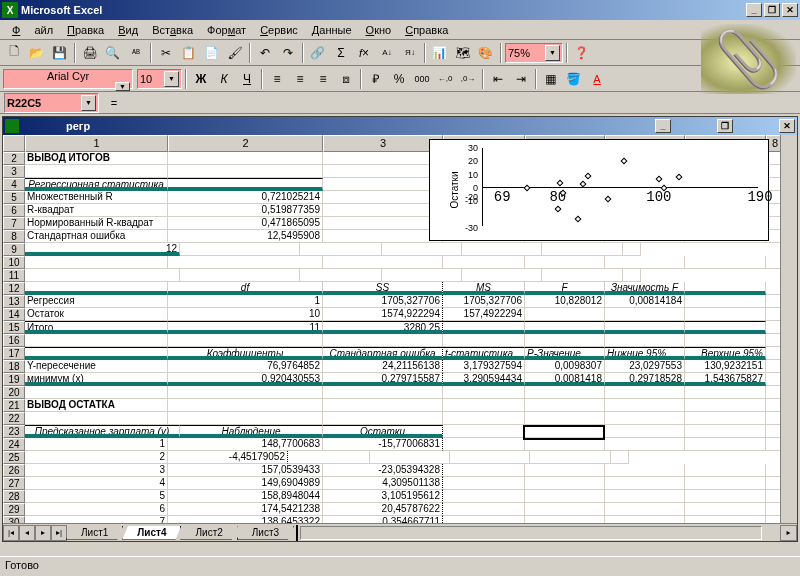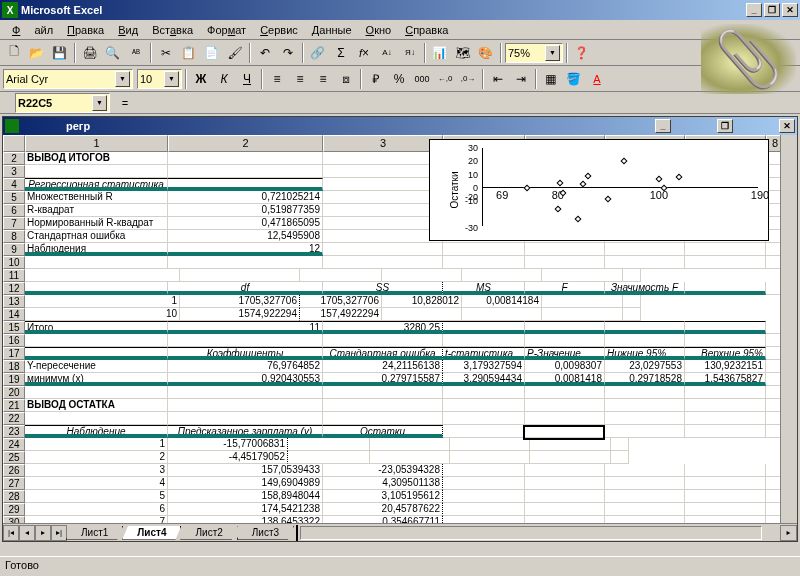--- a/index.html
+++ b/index.html
@@ -7,24 +7,24 @@
 .titlebar{background:linear-gradient(to right,#0a246a,#a6caf0);height:20px;display:flex;align-items:center;padding:0 2px;color:#fff;font-weight:bold;}
 .titlebar .icon{width:16px;height:16px;background:#0f7b0f;margin-right:3px;display:inline-flex;align-items:center;justify-content:center;font-size:10px;color:#fff;}
 .titlebar .title{flex:1;}
 .winbtn{width:16px;height:14px;background:#d4d0c8;border:1px solid;border-color:#fff #404040 #404040 #fff;margin-left:2px;display:flex;align-items:center;justify-content:center;font-size:9px;color:#000;cursor:pointer;}
 .menubar{background:#d4d0c8;height:20px;display:flex;align-items:center;padding:0 5px;border-bottom:1px solid #808080;}
 .menubar span{padding:2px 7px;cursor:pointer;}
 .menubar span u{text-decoration:underline;}
 .toolbar{background:#d4d0c8;height:26px;display:flex;align-items:center;padding:0 3px;gap:1px;border-bottom:1px solid #808080;}
 .tbtn{width:22px;height:22px;border:1px solid transparent;display:flex;align-items:center;justify-content:center;cursor:pointer;font-size:12px;}
 .tsep{width:2px;height:20px;border-left:1px solid #808080;border-right:1px solid #fff;margin:0 2px;}
-.combo{height:20px;background:#fef9c3;border:1px solid;border-color:#808080 #fff #fff #808080;display:flex;align-items:center;padding:0 2px;}
+.combo{height:20px;background:#fca5a5;border:1px solid;border-color:#808080 #fff #fff #808080;display:flex;align-items:center;padding:0 2px;}
 .combo .dd{width:15px;height:16px;background:#d4d0c8;border:1px solid;border-color:#fff #404040 #404040 #fff;display:flex;align-items:center;justify-content:center;font-size:7px;margin-left:auto;}
 .formatbar{background:#d4d0c8;height:26px;display:flex;align-items:center;padding:0 3px;gap:1px;border-bottom:1px solid #808080;}
-.namebox-row{background:#d4d0c8;height:22px;display:flex;align-items:center;padding:0 15px;border-bottom:1px solid #808080;}
+.namebox-row{background:#d4d0c8;height:22px;display:flex;align-items:center;padding:0 4px;border-bottom:1px solid #808080;}
 .namebox{width:95px;height:20px;}
 .workbook{margin:2px;border:1px solid #404040;}
 .wb-title{background:linear-gradient(to right,#0a246a,#a6caf0);height:18px;display:flex;align-items:center;padding:0 2px;color:#fff;font-weight:bold;gap:44px;}
 .wb-title .wicon{width:14px;height:14px;background:#0f7b0f;margin-right:3px;}
 .wb-title .t{flex:1;}
 .grid-area{background:#fff;position:relative;height:388px;overflow:hidden;}
 .colhdr-row{display:flex;height:17px;background:#d4d0c8;}
 .corner{width:22px;height:17px;background:#d4d0c8;border:1px solid;border-color:#fff #808080 #808080 #fff;}
 .colhdr{height:17px;background:#d4d0c8;border:1px solid;border-color:#fff #808080 #808080 #fff;text-align:center;line-height:15px;}
 .colhdr.active{background:#bfbfbf;}
@@ -48,21 +48,21 @@
 .bb{border-bottom:4px solid #0f766e;}
 .brd{border-right:1px dotted #000;}
 .selcell{position:absolute;border:2px solid #000;pointer-events:none;}
 .chart{position:absolute;top:4px;left:426px;width:340px;height:102px;background:#fff;border:1px solid #000;}
 .chart-inner{position:relative;width:100%;height:100%;}
 .ylabel{position:absolute;left:6px;top:50%;transform:translateY(-50%) rotate(-90deg);font-size:10px;}
 .axes{position:absolute;left:52px;top:8px;right:10px;bottom:14px;}
 .xaxis{position:absolute;left:0;right:0;top:50%;border-top:1px solid #000;}
 .yaxis{position:absolute;top:0;bottom:0;left:0;border-left:1px solid #000;}
 .ytick{position:absolute;left:-28px;width:24px;text-align:right;font-size:9px;transform:translateY(-50%);}
-.xtick{position:absolute;top:50%;font-size:11px;transform:translateX(-50%) translateY(2px);}
+.xtick{position:absolute;top:50%;font-size:14px;transform:translateX(-50%) translateY(2px);font-family:Liberation Mono, monospace;}
 .pt{position:absolute;width:5px;height:5px;transform:translate(-50%,-50%) rotate(45deg);border:1px solid #000;background:#fff;}
 .sheettabs{height:18px;background:#d4d0c8;display:flex;align-items:center;border-top:1px solid #808080;}
 .navbtn{width:16px;height:16px;border:1px solid #808080;display:flex;align-items:center;justify-content:center;background:#d4d0c8;font-size:8px;cursor:pointer;}
 .tab{padding:1px 10px;background:#d4d0c8;border:1px solid #000;border-top:none;margin-left:-1px;font-size:10px;cursor:pointer;clip-path:polygon(6px 0,100% 0,calc(100% - 6px) 100%,0 100%);padding-left:14px;padding-right:14px;}
 .tab.active{background:#fff;font-weight:bold;}
 .tabsplit{flex:1;background:#d4d0c8;border-left:2px solid #000;margin-left:2px;height:16px;position:relative;}
 .hscroll{position:absolute;right:18px;left:2px;top:1px;height:14px;background:#d4d0c8;border:1px solid;border-color:#808080 #fff #fff #808080;}
 .vscroll{position:absolute;right:0;top:0;width:17px;height:388px;background:#d4d0c8;border-left:1px solid #808080;}
 .statusbar{position:absolute;bottom:0;left:0;right:0;height:20px;background:#d4d0c8;border-top:1px solid #fff;padding:2px 5px;}
 .clippy{position:absolute;top:24px;right:4px;width:95px;height:70px;background:radial-gradient(ellipse at 40% 55%,#e0e0a0 10%,#a0a060 50%,transparent 75%);font-size:55px;display:flex;align-items:center;justify-content:center;}
@@ -120,21 +120,21 @@
   <div class="tsep"></div>
   <div class="combo" style="width:58px;">
       <span>75%</span>
       <span class="dd">▼</span>
     </div>
   <div class="tsep"></div>
   <div class="tbtn">❓</div>
 </div>
 
 <div class="formatbar">
-  <div class="combo" style="width:130px;">
+  <div class="combo" style="width:130px;flex-direction:column;">
       <span>Arial Cyr</span>
       <span class="dd">▼</span>
     </div>
   <div class="combo" style="width:45px;margin-left:3px;">
       <span>10</span>
       <span class="dd">▼</span>
     </div>
   <div class="tsep"></div>
   <div class="tbtn b">Ж</div>
   <div class="tbtn i">К</div>
@@ -262,21 +262,20 @@
           <div class="cell c2 r">12,5495908</div>
           <div class="cell c3"></div>
           <div class="cell c4"></div>
           <div class="cell c5"></div>
           <div class="cell c6"></div>
           <div class="cell c7"></div>
           <div class="cell c8"></div>
         </div>
         <div class="row">
           <div class="rowhdr">9</div>
-          <div class="cell c1 bb">Наблюдения</div>
           <div class="cell c2 r bb">12</div>
           <div class="cell c3"></div>
           <div class="cell c4"></div>
           <div class="cell c5"></div>
           <div class="cell c6"></div>
           <div class="cell c7"></div>
           <div class="cell c8"></div>
         </div>
         <div class="row">
           <div class="rowhdr">10</div>
@@ -305,30 +304,32 @@
           <div class="cell c2 i c bb">df</div>
           <div class="cell c3 i c bb brd">SS</div>
           <div class="cell c4 i c bb">MS</div>
           <div class="cell c5 i c bb">F</div>
           <div class="cell c6 i c bb">Значимость F</div>
           <div class="cell c7 bb"></div>
           <div class="cell c8"></div>
         </div>
         <div class="row">
           <div class="rowhdr">13</div>
+          <div class="cell c1">Регрессия</div>
           <div class="cell c2 r">1</div>
           <div class="cell c3 r brd">1705,327706</div>
           <div class="cell c4 r">1705,327706</div>
           <div class="cell c5 r">10,828012</div>
           <div class="cell c6 r">0,00814184</div>
           <div class="cell c7"></div>
           <div class="cell c8"></div>
         </div>
         <div class="row">
           <div class="rowhdr">14</div>
+          <div class="cell c1">Остаток</div>
           <div class="cell c2 r">10</div>
           <div class="cell c3 r brd">1574,922294</div>
           <div class="cell c4 r">157,4922294</div>
           <div class="cell c5"></div>
           <div class="cell c6"></div>
           <div class="cell c7"></div>
           <div class="cell c8"></div>
         </div>
         <div class="row">
           <div class="rowhdr">15</div>
@@ -413,32 +414,33 @@
           <div class="cell c2"></div>
           <div class="cell c3"></div>
           <div class="cell c4"></div>
           <div class="cell c5"></div>
           <div class="cell c6"></div>
           <div class="cell c7"></div>
           <div class="cell c8"></div>
         </div>
         <div class="row">
           <div class="rowhdr">23</div>
+          <div class="cell c2 i c bt bb">Предсказанное зарплата (y)</div>
           <div class="cell c1 i c bt bb">Наблюдение</div>
-          <div class="cell c2 i c bt bb">Предсказанное зарплата (y)</div>
           <div class="cell c3 i c bt bb brd">Остатки</div>
           <div class="cell c4"></div>
           <div class="cell c5"></div>
           <div class="cell c6"></div>
           <div class="cell c7"></div>
           <div class="cell c8"></div>
         </div>
         <div class="row">
           <div class="rowhdr">24</div>
           <div class="cell c1 r">1</div>
+          <div class="cell c2 r">148,7700683</div>
           <div class="cell c3 r brd">-15,77006831</div>
           <div class="cell c4"></div>
           <div class="cell c5"></div>
           <div class="cell c6"></div>
           <div class="cell c7"></div>
           <div class="cell c8"></div>
         </div>
         <div class="row">
           <div class="rowhdr">25</div>
           <div class="cell c1 r">2</div>

